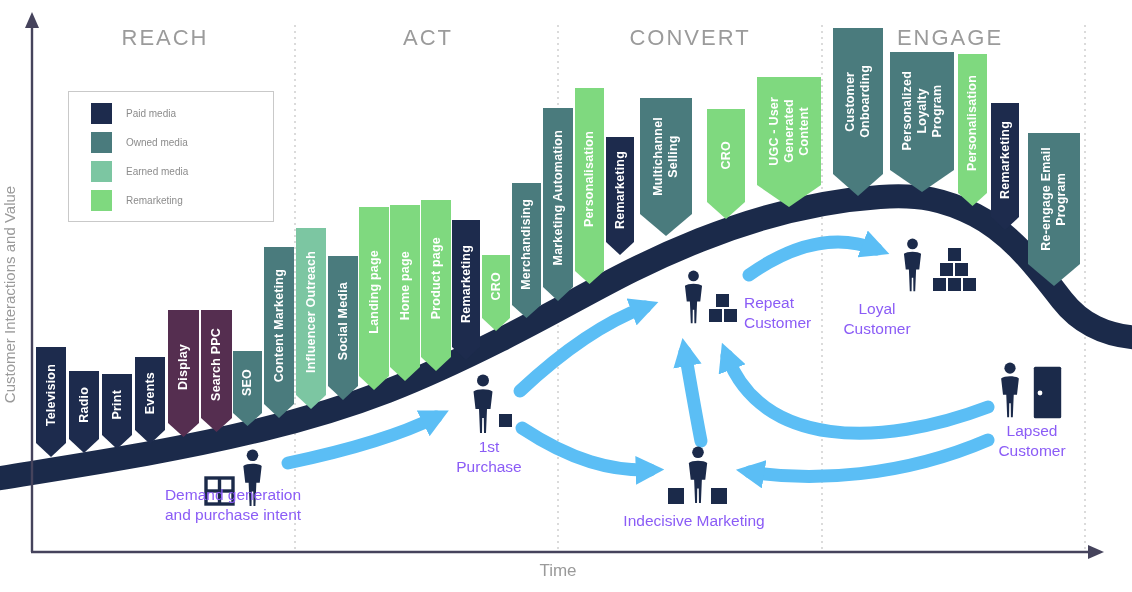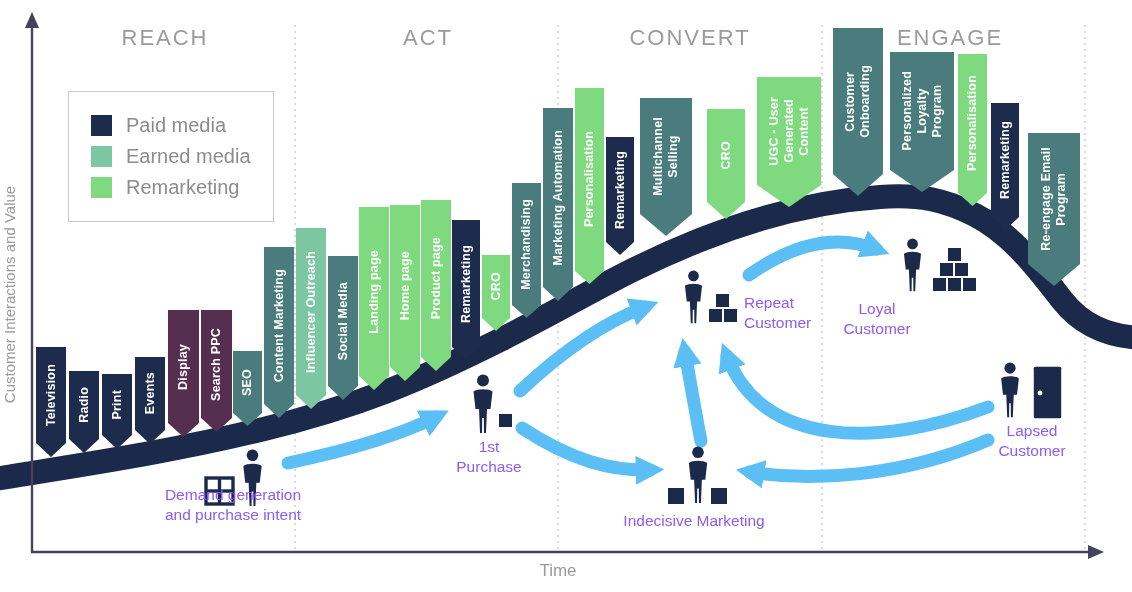--- a/index.html
+++ b/index.html
@@ -6,21 +6,21 @@
   body{width:1132px;height:592px;overflow:hidden;font-family:"Liberation Sans",sans-serif;}
   .stage{position:relative;width:1132px;height:432px;background:#fff;}
   .layer{position:absolute;left:0;top:0;pointer-events:none;}
   
   .phase{position:absolute;top:25px;transform:translateX(-50%);font-size:22px;color:#9b9b9b;letter-spacing:2px;}
   
   .legend{position:absolute;left:68px;top:91px;width:206px;height:131px;border:1px solid #c9c9c9;background:#fff;
           display:flex;flex-direction:column;justify-content:center;gap:8px;padding-left:22px;box-sizing:border-box;}
   .legend-row{display:flex;align-items:center;gap:14px;}
   .swatch{width:21px;height:21px;flex:0 0 auto;}
-  .legend-label{font-size:20px;color:#8c8c8c;}
+  .legend-label{font-size:10px;color:#8c8c8c;}
   
   .banner{position:absolute;display:flex;align-items:center;justify-content:center;}
   .banner .lbl{writing-mode:vertical-rl;transform:rotate(180deg);color:#fff;font-weight:bold;
                font-size:12.5px;line-height:1.18;text-align:center;white-space:pre-line;letter-spacing:.2px;}
   
   .actor-label{position:absolute;color:#8b5cf6;font-size:15.5px;line-height:1.28;white-space:pre-line;
                text-align:center;transform:translateX(-50%);}
   .actor-label.align-left{transform:none;text-align:left;}
   .box{position:absolute;background:var(--curve);}
   .icon{position:absolute;}
@@ -65,20 +65,24 @@
   <div class="phase" style="left:428px">ACT</div>
   <div class="phase" style="left:690px">CONVERT</div>
   <div class="phase" style="left:950px">ENGAGE</div>
 
   <div class="legend">
     <div class="legend-row">
       <span class="swatch" style="background: rgb(29, 43, 77);"></span>
       <span class="legend-label">Paid media</span>
     </div>
     <div class="legend-row">
+      <span class="swatch" style="background: rgb(74, 123, 125);"></span>
+      <span class="legend-label">Owned media</span>
+    </div>
+    <div class="legend-row">
       <span class="swatch" style="background: rgb(124, 198, 162);"></span>
       <span class="legend-label">Earned media</span>
     </div>
     <div class="legend-row">
       <span class="swatch" style="background: rgb(127, 217, 127);"></span>
       <span class="legend-label">Remarketing</span>
     </div>
   </div>
 
   <div class="layer" id="banner-layer" style="width:1132px;height:592px">

